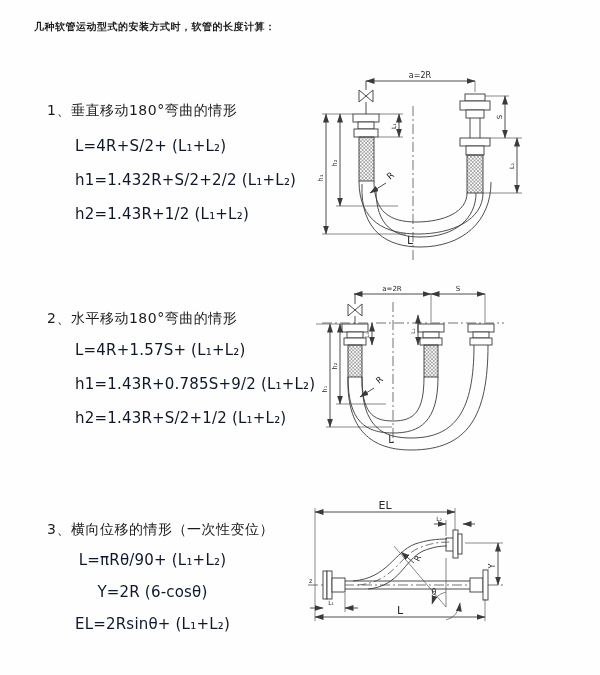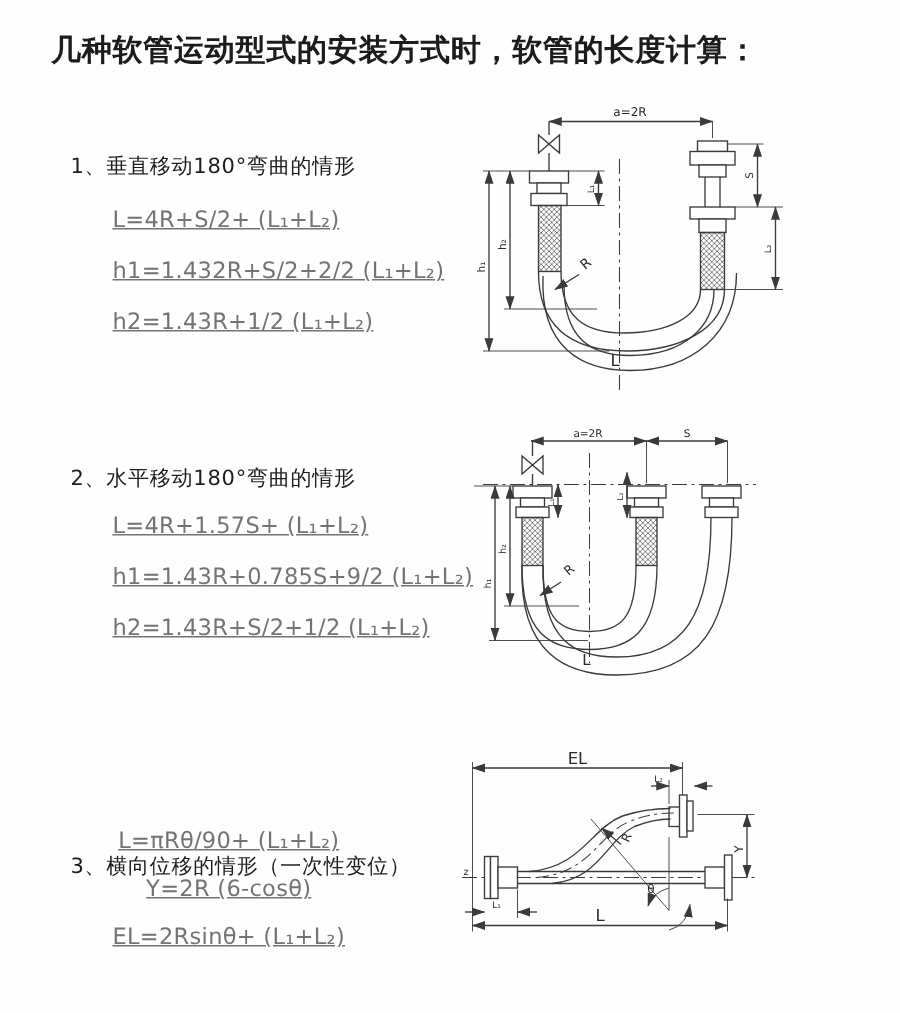--- a/index.html
+++ b/index.html
@@ -3,27 +3,27 @@
 <meta charset="utf-8">
 <style>
   html,body{margin:0;padding:0;}
   body{
     width:600px;height:675px;position:relative;overflow:hidden;
     background:#fefefe;
     font-family:"DejaVu Sans","Liberation Sans",sans-serif;
   }
   .doc-title{
     position:absolute;left:34px;top:20px;
-    font-size:20px;font-weight:700;color:#1c1c1c;letter-spacing:0.5px;
+    font-size:10px;font-weight:700;color:#1c1c1c;letter-spacing:0.5px;
   }
   .sec-heading{
     position:absolute;font-size:14px;font-weight:400;color:#1c1c1c;letter-spacing:0.5px;
   }
   .formulas{
-    position:absolute;font-size:15px;color:#737373;letter-spacing:0.2px;text-decoration:underline;
+    position:absolute;font-size:15px;color:#0f172a;letter-spacing:0.2px;
   }
   .formulas .f-line{height:34px;line-height:20px;}
   svg{position:absolute;}
   svg text{
     font-family:"DejaVu Sans","Liberation Sans",sans-serif;
     fill:#2a2a2a;stroke:none;
   }
 </style>
 </head>
 <body>
@@ -37,21 +37,21 @@
   <div class="f-line">h2=1.43R+1/2 (L₁+L₂)</div>
 </div>
 
 <div class="sec-heading" style="left:47px;top:310px;">2、水平移动180°弯曲的情形</div>
 <div class="formulas" style="left:75px;top:340px;">
   <div class="f-line">L=4R+1.57S+ (L₁+L₂)</div>
   <div class="f-line">h1=1.43R+0.785S+9/2 (L₁+L₂)</div>
   <div class="f-line">h2=1.43R+S/2+1/2 (L₁+L₂)</div>
 </div>
 
-<div class="sec-heading" style="left:47px;top:521px;margin-top:48px;">3、横向位移的情形（一次性变位）</div>
+<div class="sec-heading" style="left:47px;top:521px;">3、横向位移的情形（一次性变位）</div>
 <div class="formulas" style="left:75px;top:550px;text-align:center;">
   <div class="f-line" style="height:32px">L=πRθ/90+ (L₁+L₂)</div>
   <div class="f-line" style="height:32px">Y=2R (6-cosθ)</div>
   <div class="f-line" style="height:32px">EL=2Rsinθ+ (L₁+L₂)</div>
 </div>
 
 <svg style="left:310px;top:66px;" width="278" height="200" viewBox="0 0 278 200">
   <defs>
     <marker id="ar1" markerWidth="10" markerHeight="8" refX="8.5" refY="3" orient="auto-start-reverse" markerUnits="userSpaceOnUse">
       <path d="M0,0 L9,3 L0,6 Z" fill="#3a3a3a"></path>

